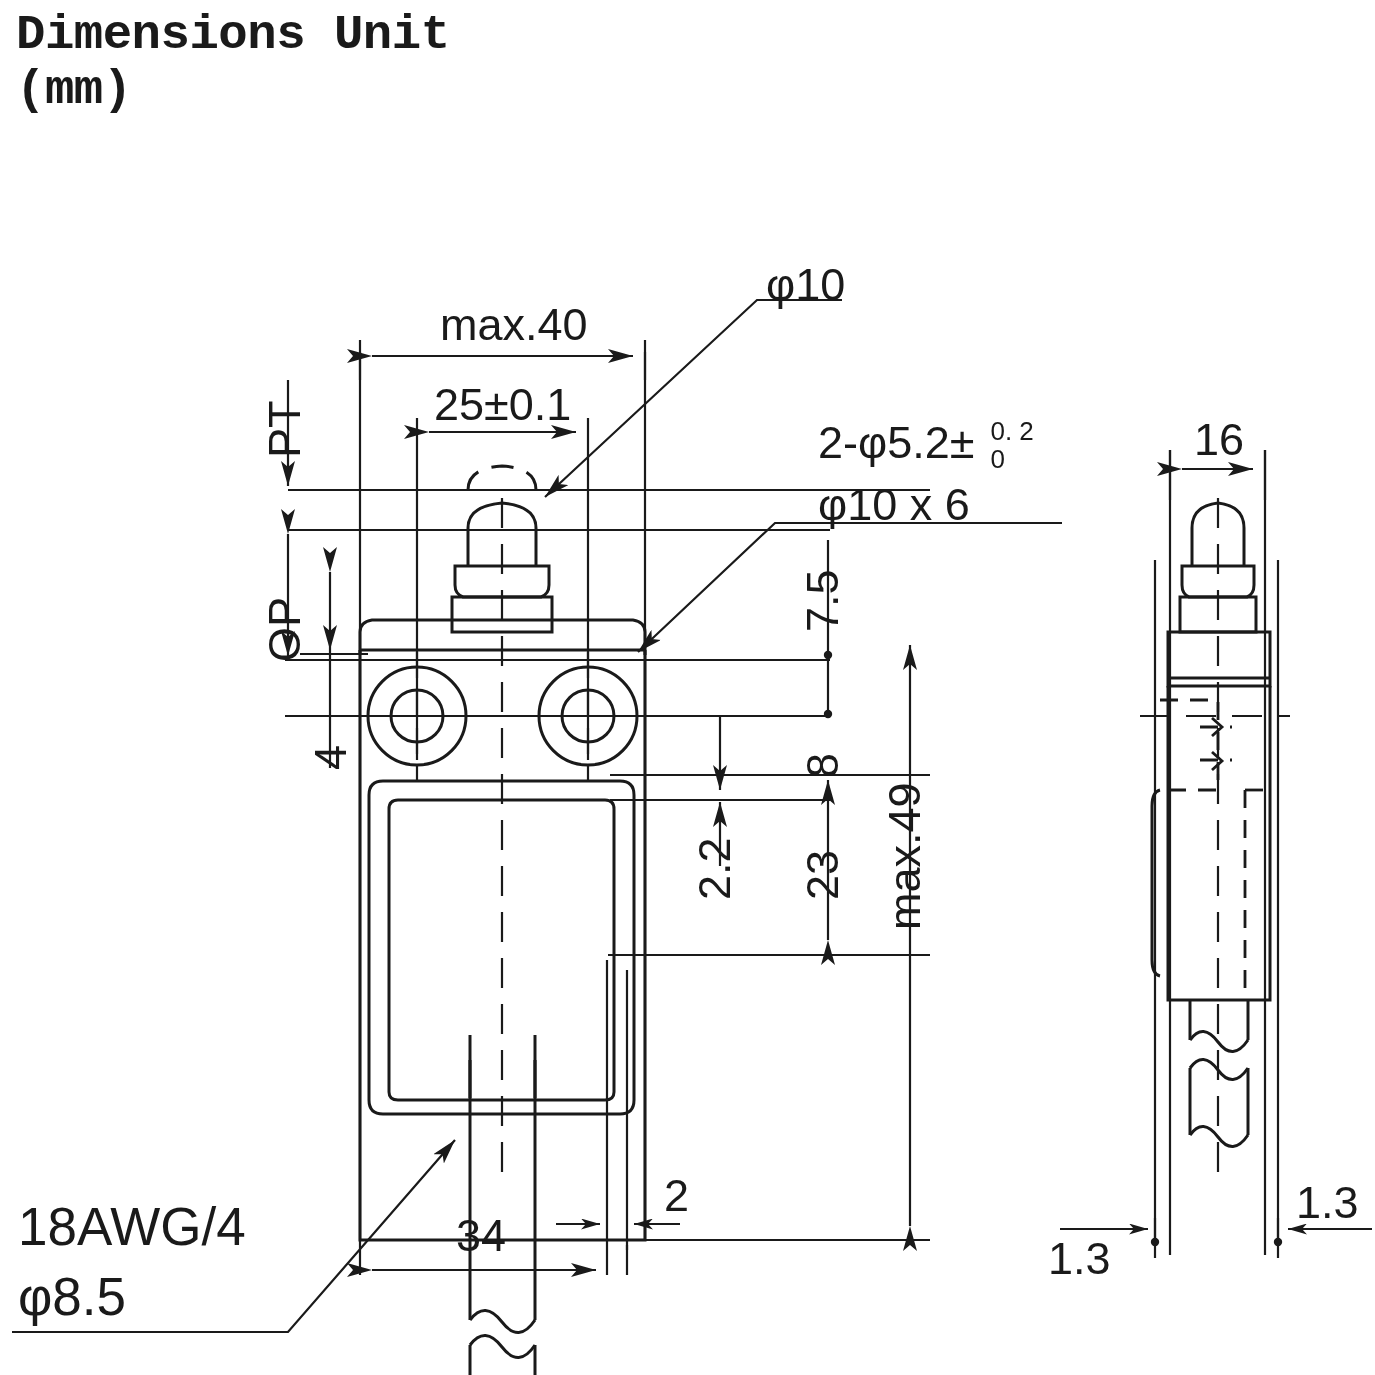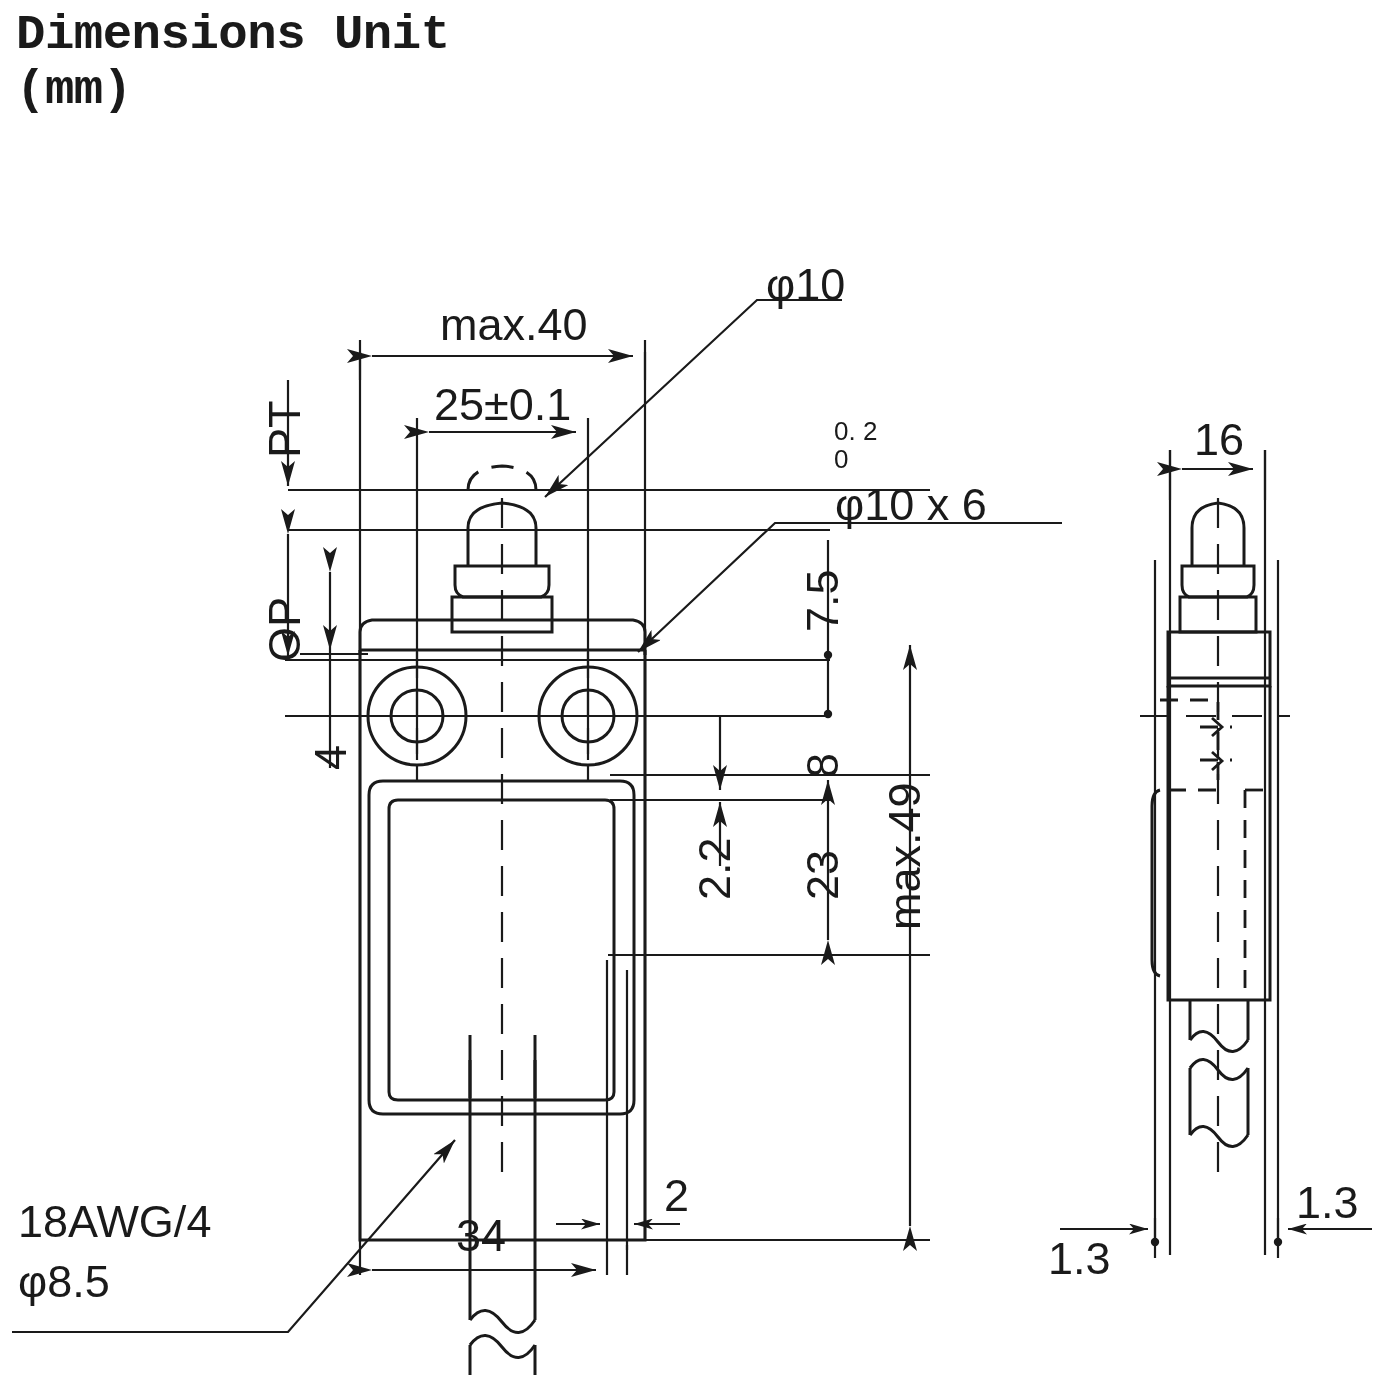--- a/index.html
+++ b/index.html
@@ -262,37 +262,37 @@
       <line x1="1278" y1="1218" x2="1278" y2="1242" marker-end="url(#dot)"></line>
     </g>
   </g>
 </svg>
 
 <div class="lbl" style="left:440px;top:302px;">max.40</div>
 <div class="lbl" style="left:434px;top:382px;">25±0.1</div>
 <div class="lbl" style="left:766px;top:262px;">φ10</div>
 
 <div style="position:absolute;left:818px;top:414px;font-size:45px;line-height:1.30;white-space:nowrap;">
-  <span style="display:inline-block;vertical-align:middle;font-size:26px;line-height:1.08;text-align:left;margin-left:16px;position:relative;top:-1px;"><span style="display:block;">0. 2</span><span style="display:block;">0</span></span>
-  <div style="margin-top:2px;margin-left:17px;">φ10 x 6</div>
+  <span>2-φ5.2±</span><span style="display:inline-block;vertical-align:middle;font-size:26px;line-height:1.08;text-align:left;margin-left:16px;position:relative;top:-1px;"><span style="display:block;">0. 2</span><span style="display:block;">0</span></span>
+  <div style="margin-top:2px;">φ10 x 6</div>
 </div>
 
 <div class="lbl rot" style="left:262px;top:458px;">PT</div>
 <div class="lbl rot" style="left:262px;top:662px;">OP</div>
 <div class="lbl rot" style="left:308px;top:770px;">4</div>
 
 <div class="lbl rot" style="left:800px;top:632px;">7.5</div>
 <div class="lbl rot" style="left:800px;top:778px;">8</div>
 <div class="lbl rot" style="left:692px;top:900px;">2.2</div>
 <div class="lbl rot" style="left:800px;top:900px;">23</div>
 <div class="lbl rot" style="left:882px;top:930px;">max.49</div>
 
 <div class="lbl" style="left:456px;top:1213px;">34</div>
 <div class="lbl" style="left:664px;top:1173px;">2</div>
 
 <div class="lbl" style="left:1194px;top:417px;">16</div>
 <div class="lbl" style="left:1048px;top:1236px;">1.3</div>
 <div class="lbl" style="left:1296px;top:1180px;">1.3</div>
 
-<div style="position:absolute;left:18px;top:1192px;font-size:45px;line-height:1.33;white-space:nowrap;">
+<div style="position:absolute;left:18px;top:1192px;font-size:53px;line-height:1.33;white-space:nowrap;">
   <div>18AWG/4</div>
   <div>φ8.5</div>
 </div>
 
 </body></html>

